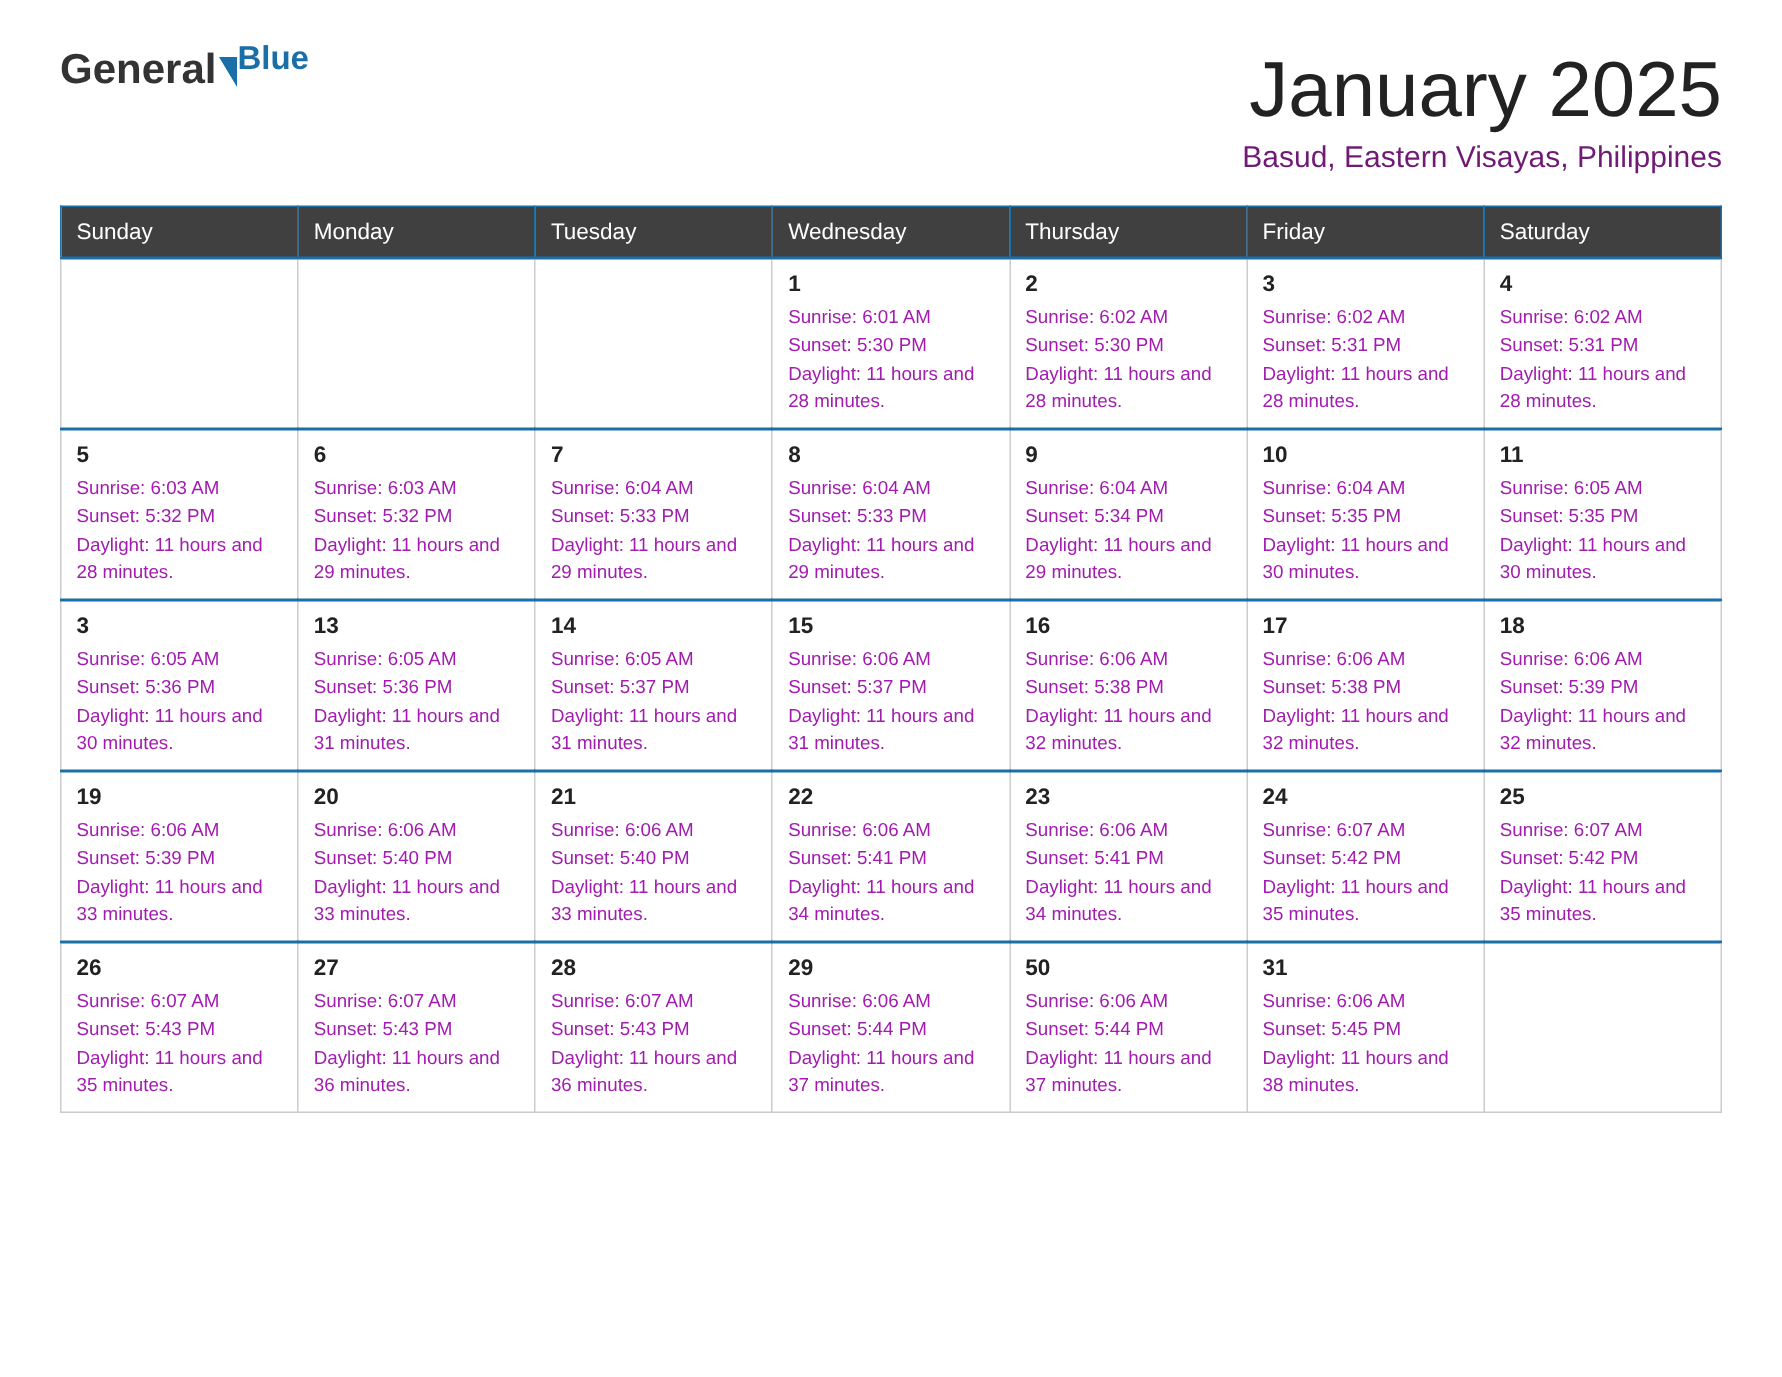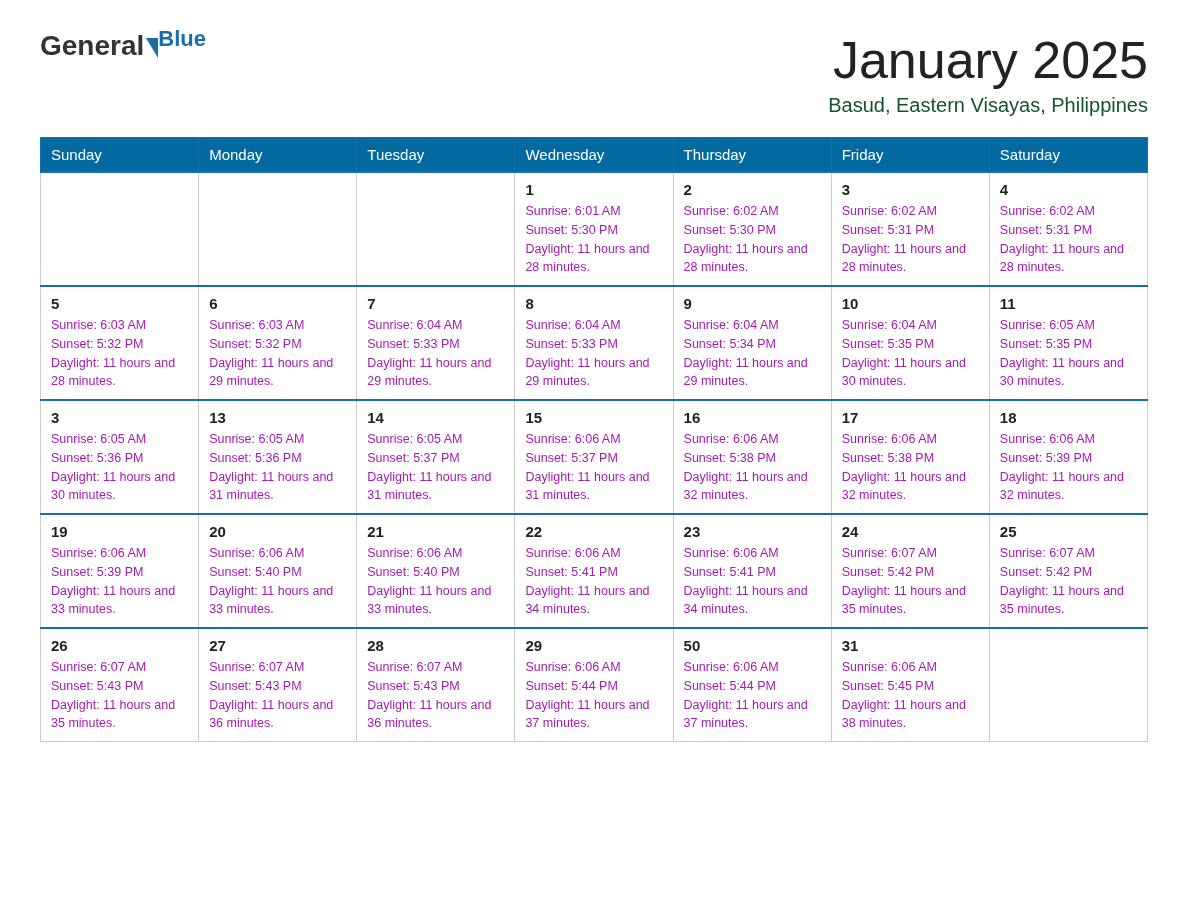--- a/index.html
+++ b/index.html
@@ -48,30 +48,30 @@
     .title-block {
       text-align: right;
     }
     .title-block h1 {
       font-size: 52px;
       font-weight: normal;
       color: #222;
     }
     .title-block .subtitle {
       font-size: 20px;
-      color: #14532d;
+      color: #701a75;
       margin-top: 4px;
     }
     .calendar {
       width: 100%;
       border-collapse: collapse;
       border: 1px solid #aaa;
     }
     .calendar thead tr th {
-      background-color: #0369a1;
+      background-color: #404040;
       color: #fff;
       font-size: 15px;
       font-weight: normal;
       padding: 8px 10px;
       text-align: left;
       border: 1px solid #1a6fa8;
     }
     .calendar tbody tr td {
       vertical-align: top;
       padding: 8px 10px;

